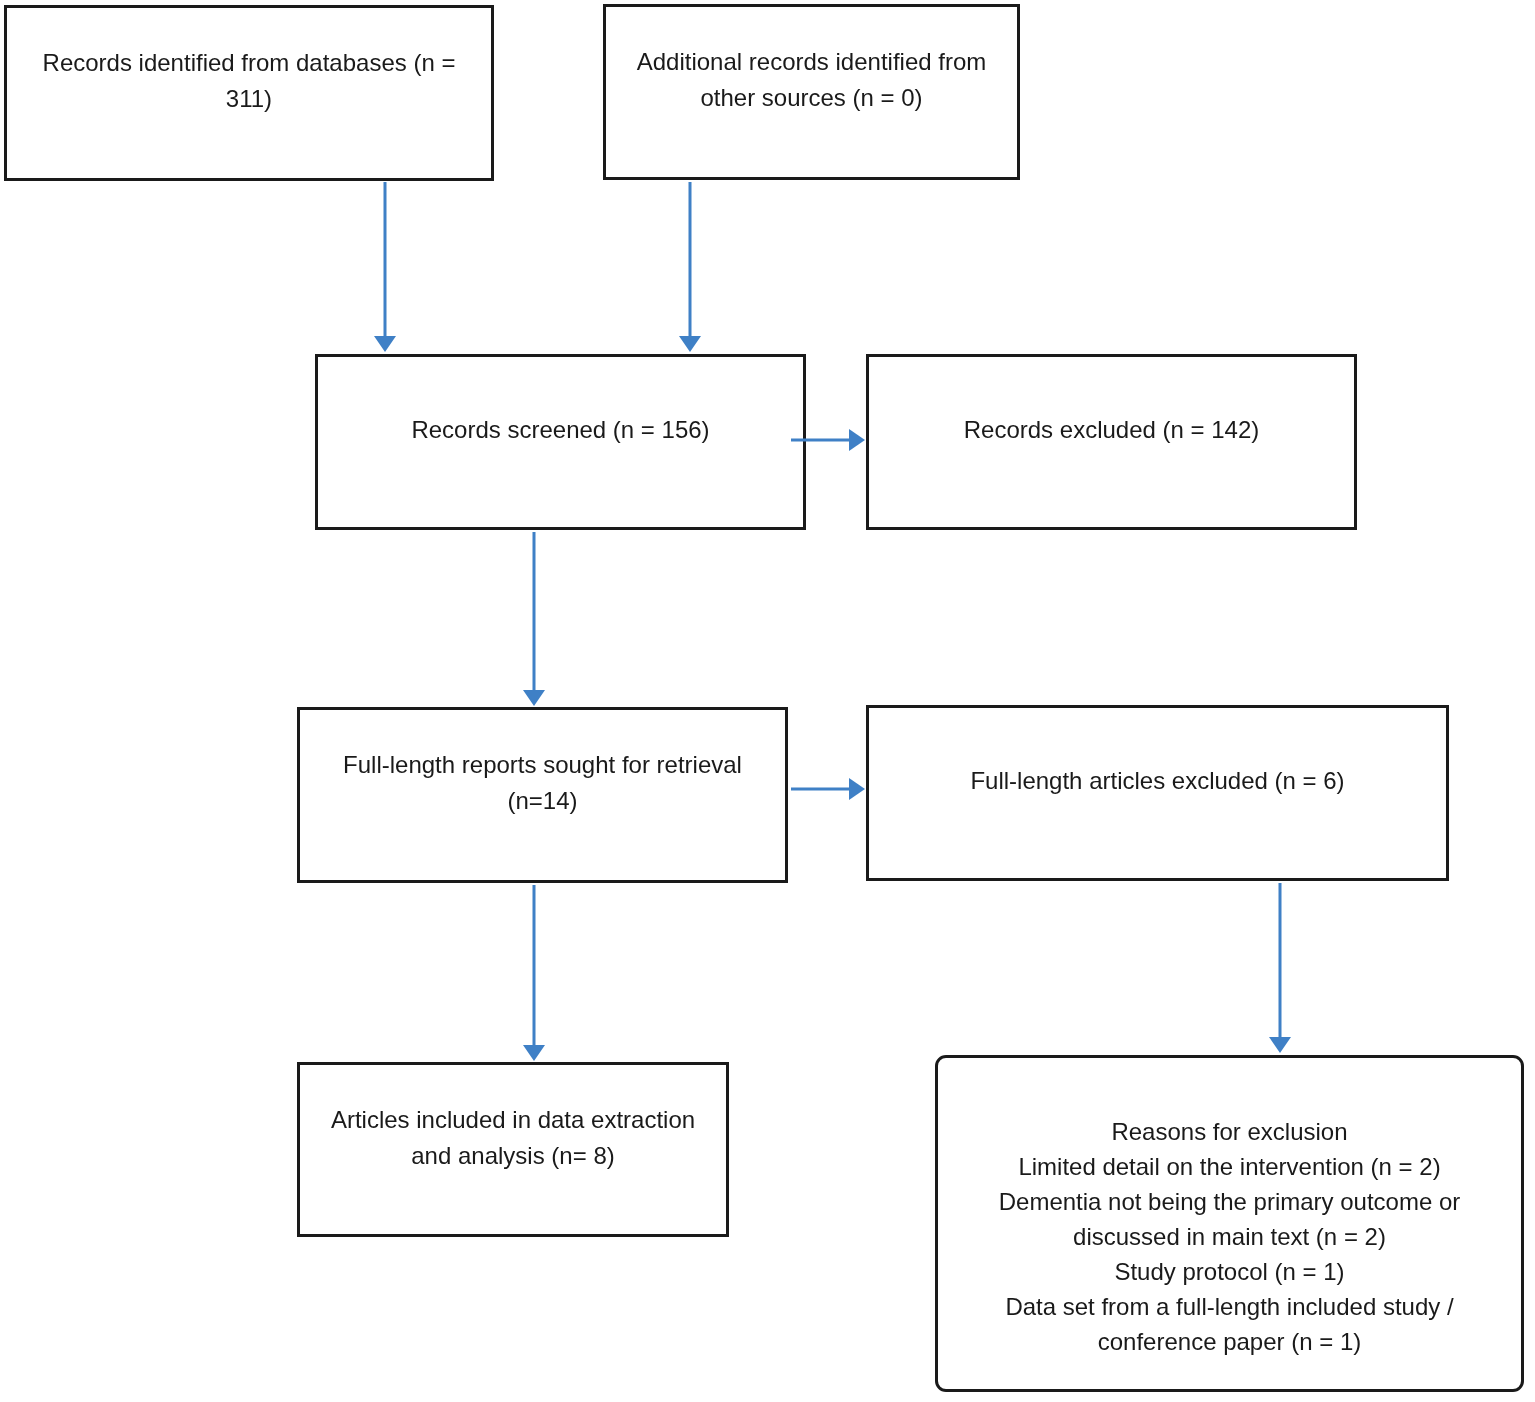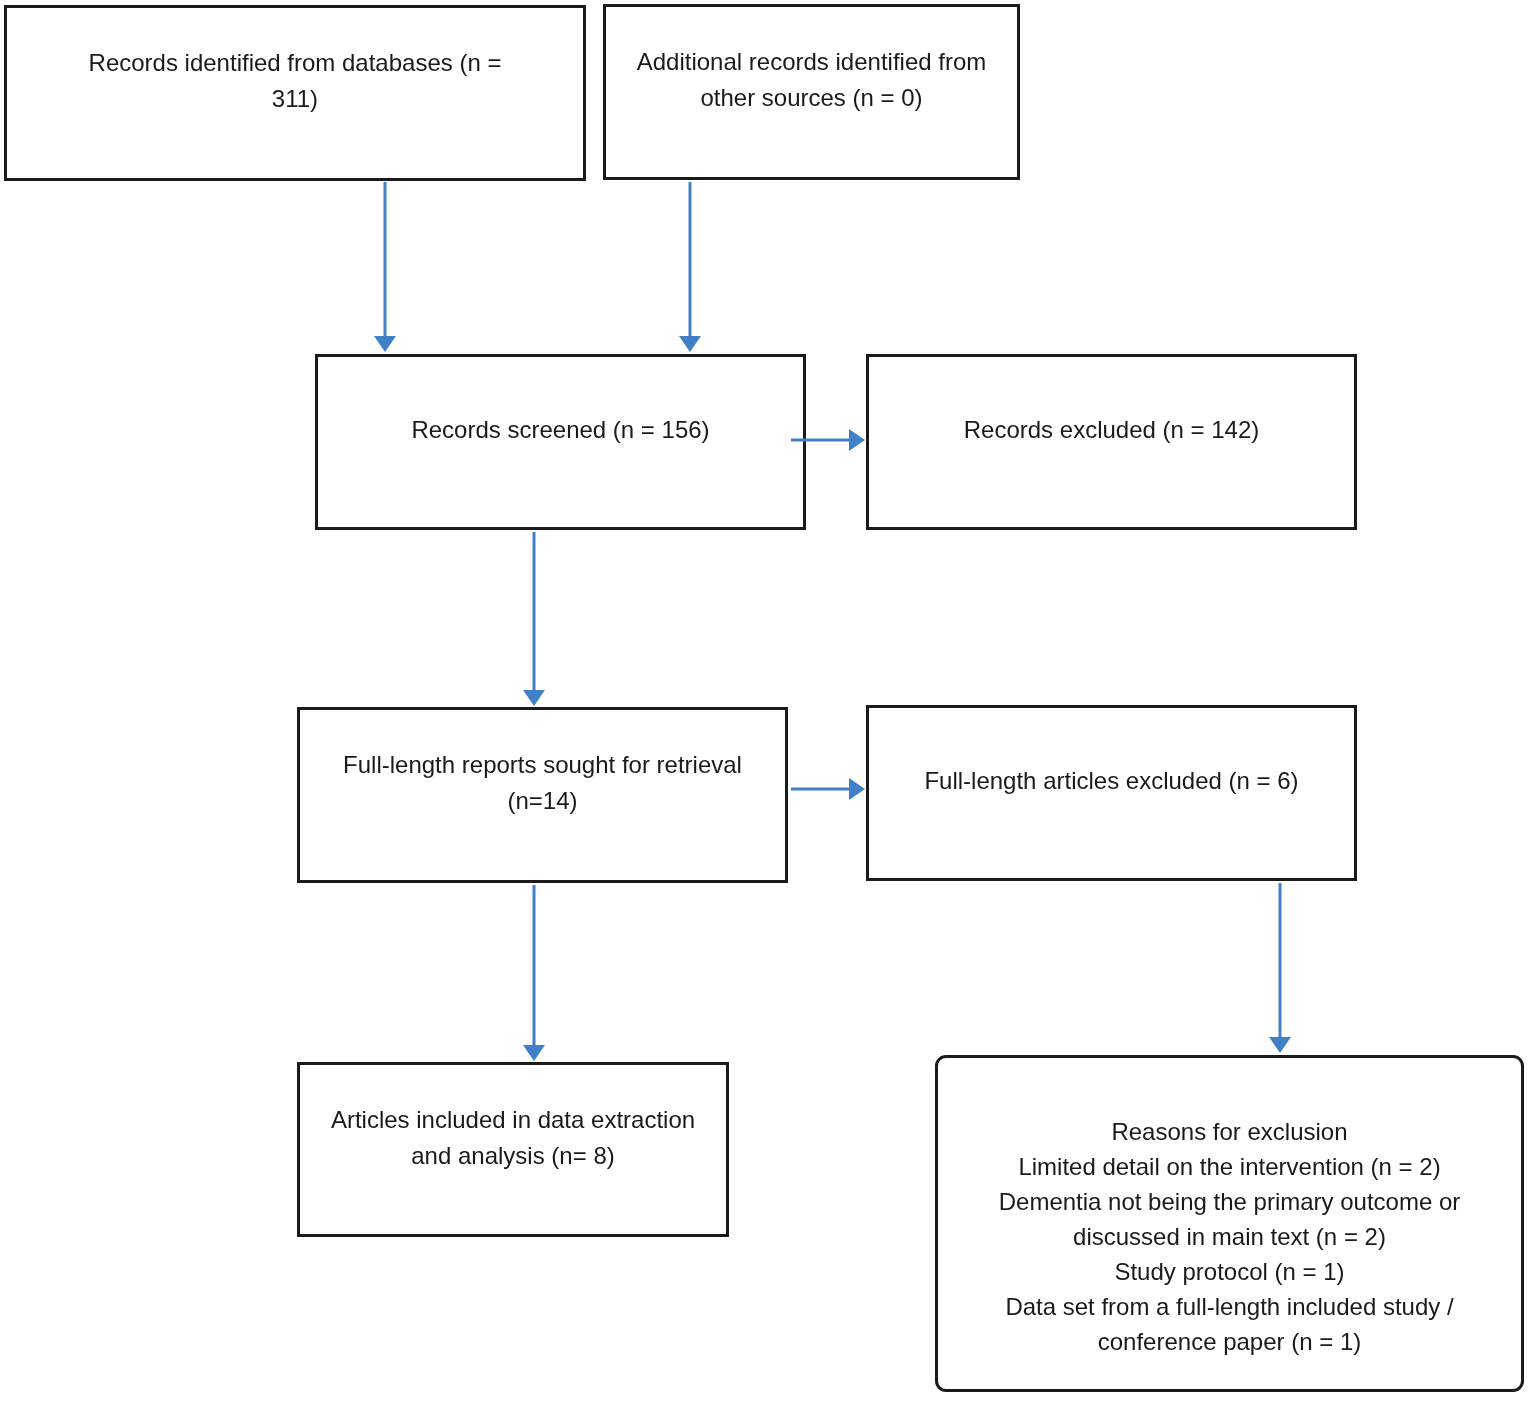--- a/index.html
+++ b/index.html
@@ -75,41 +75,41 @@
     border-top: 11px solid transparent;
     border-bottom: 11px solid transparent;
     border-left: 16px solid var(--arrow);
   }
 </style>
 </head>
 <body>
 
 <div class="canvas">
 
-  <div class="box" style="left:4px; top:5px; width:582px; height:176px;">
+  <div class="box" style="left:4px; top:5px; width:490px; height:176px;">
     <div class="label">Records identified from databases (n = 311)</div>
   </div>
 
   <div class="box" style="left:603px; top:4px; width:417px; height:176px;">
     <div class="label">Additional records identified from other sources (n = 0)</div>
   </div>
 
   <div class="box" style="left:315px; top:354px; width:491px; height:176px;">
     <div class="label">Records screened (n = 156)</div>
   </div>
 
   <div class="box" style="left:866px; top:354px; width:491px; height:176px;">
     <div class="label">Records excluded (n = 142)</div>
   </div>
 
   <div class="box" style="left:297px; top:707px; width:491px; height:176px;">
     <div class="label">Full-length reports sought for retrieval (n=14)</div>
   </div>
 
-  <div class="box" style="left:866px; top:705px; width:491px; height:176px;">
+  <div class="box" style="left:866px; top:705px; width:583px; height:176px;">
     <div class="label">Full-length articles excluded (n = 6)</div>
   </div>
 
   <div class="box" style="left:297px; top:1062px; width:432px; height:175px;">
     <div class="label">Articles included in data extraction and analysis (n= 8)</div>
   </div>
 
   <div class="box reasons-box" style="left:935px; top:1055px; width:589px; height:337px;border-radius:11px;">
     <div class="reason-line">Reasons for exclusion</div>
     <div class="reason-line">Limited detail on the intervention (n = 2)</div>

